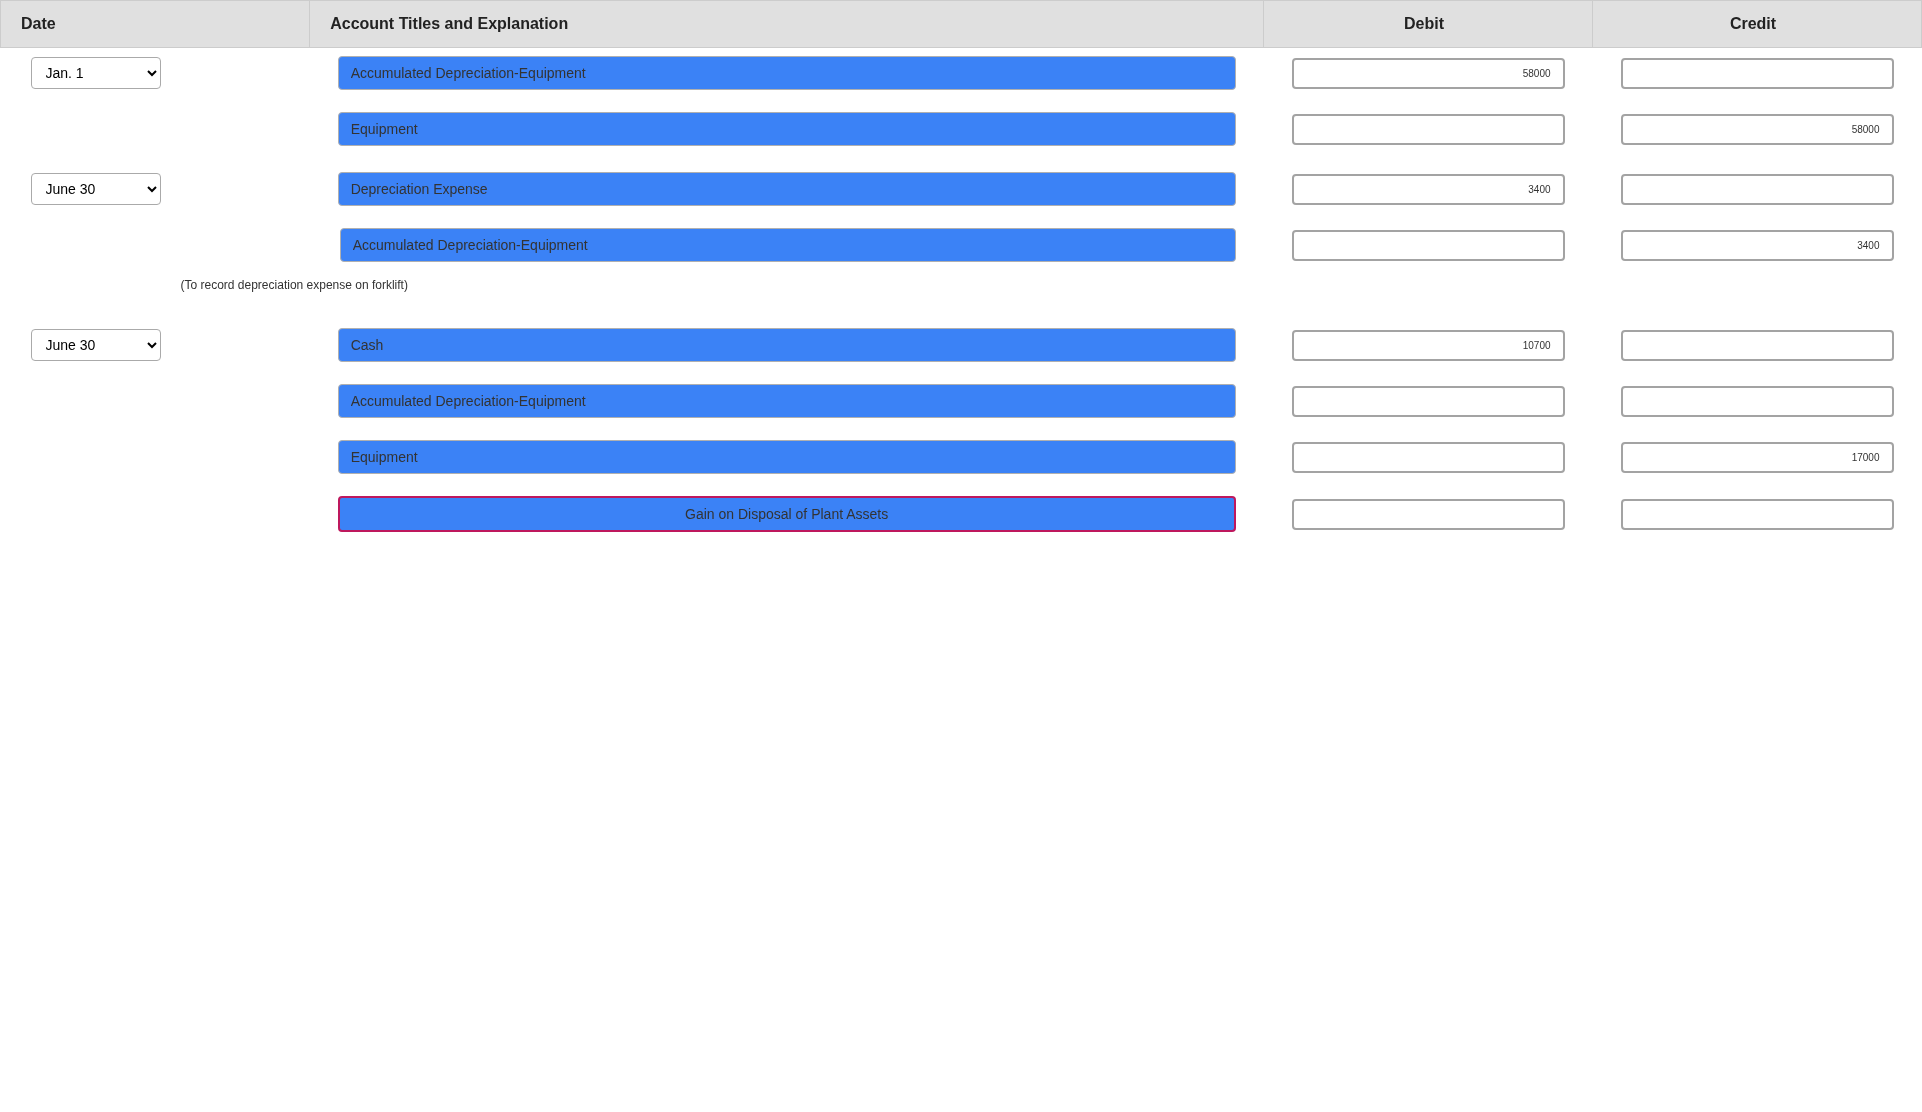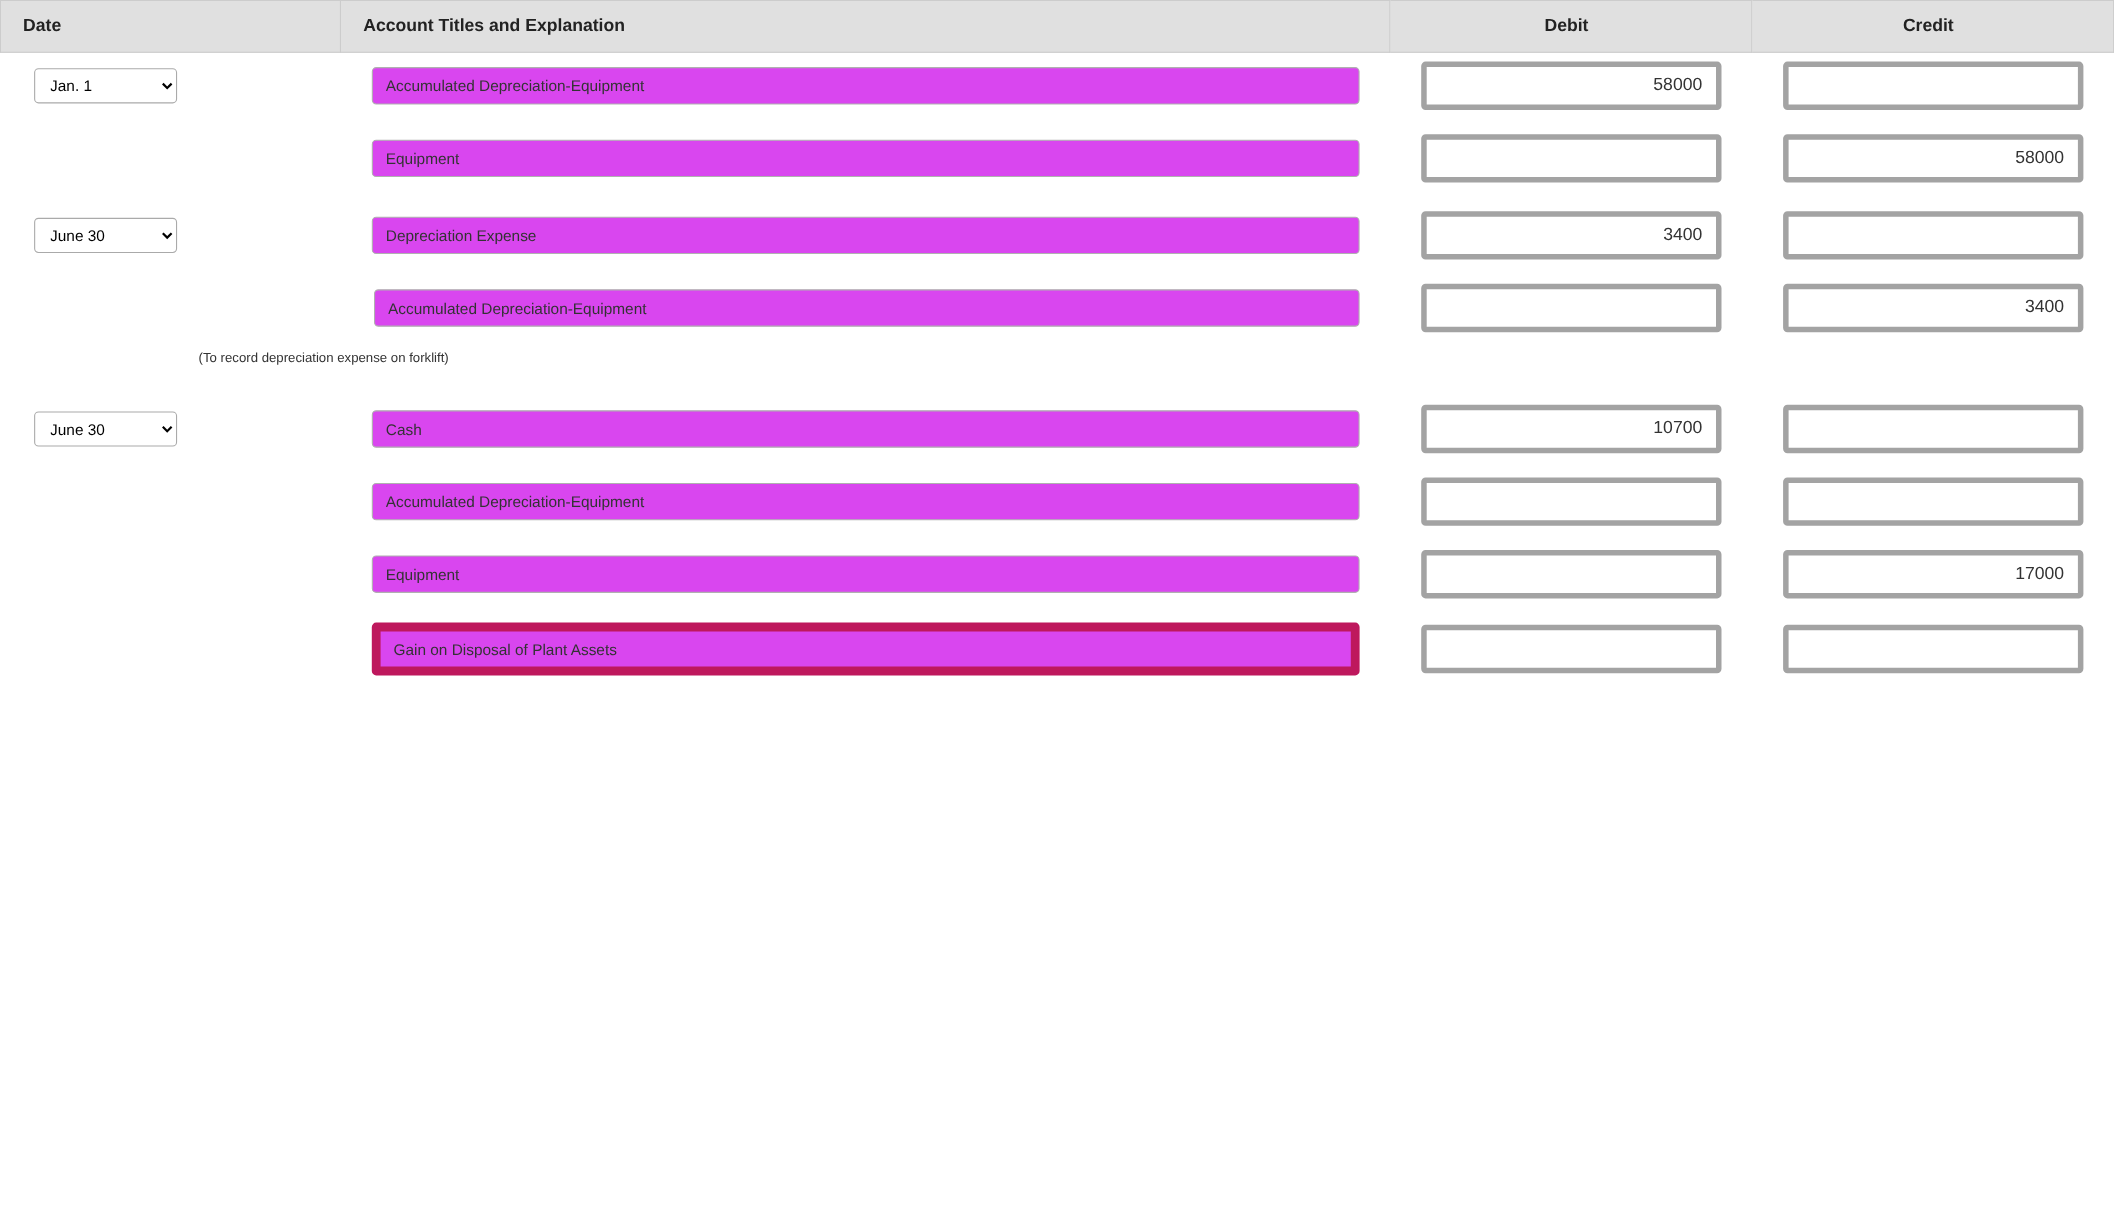--- a/index.html
+++ b/index.html
@@ -67,37 +67,38 @@
       font-size: 14px;
       cursor: pointer;
       appearance: auto;
     }
 
     .account-input {
       width: 100%;
       padding: 8px 12px;
       border: 1px solid #b0b0b0;
       border-radius: 4px;
-      background: #d946ef;
+      background: #3b82f6;
       font-size: 14px;
       color: #333;
     }
 
     .account-input.highlighted {
-      border: 8px solid #be185d;
+      border: 2px solid #be185d;
       outline: none;
+      text-align: center;
     }
 
     .amount-input {
       width: 100%;
       padding: 8px 12px;
-      border: 5px solid #a3a3a3;
+      border: 2px solid #a3a3a3;
       border-radius: 4px;
       background: #fff;
-      font-size: 16px;
+      font-size: 10px;
       text-align: right;
       color: #333;
     }
 
     .note-row td {
       padding: 8px 12px 18px 180px;
       font-size: 12px;
       color: #333;
     }
 

